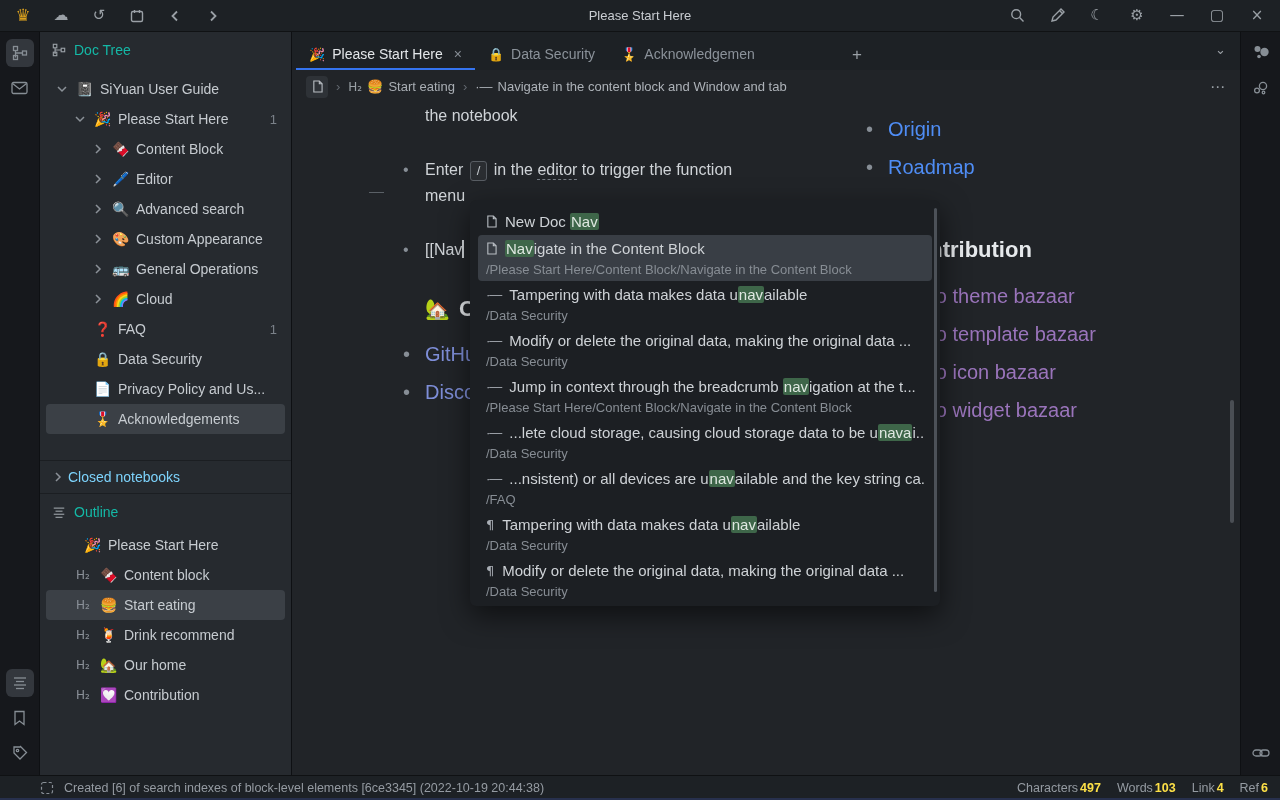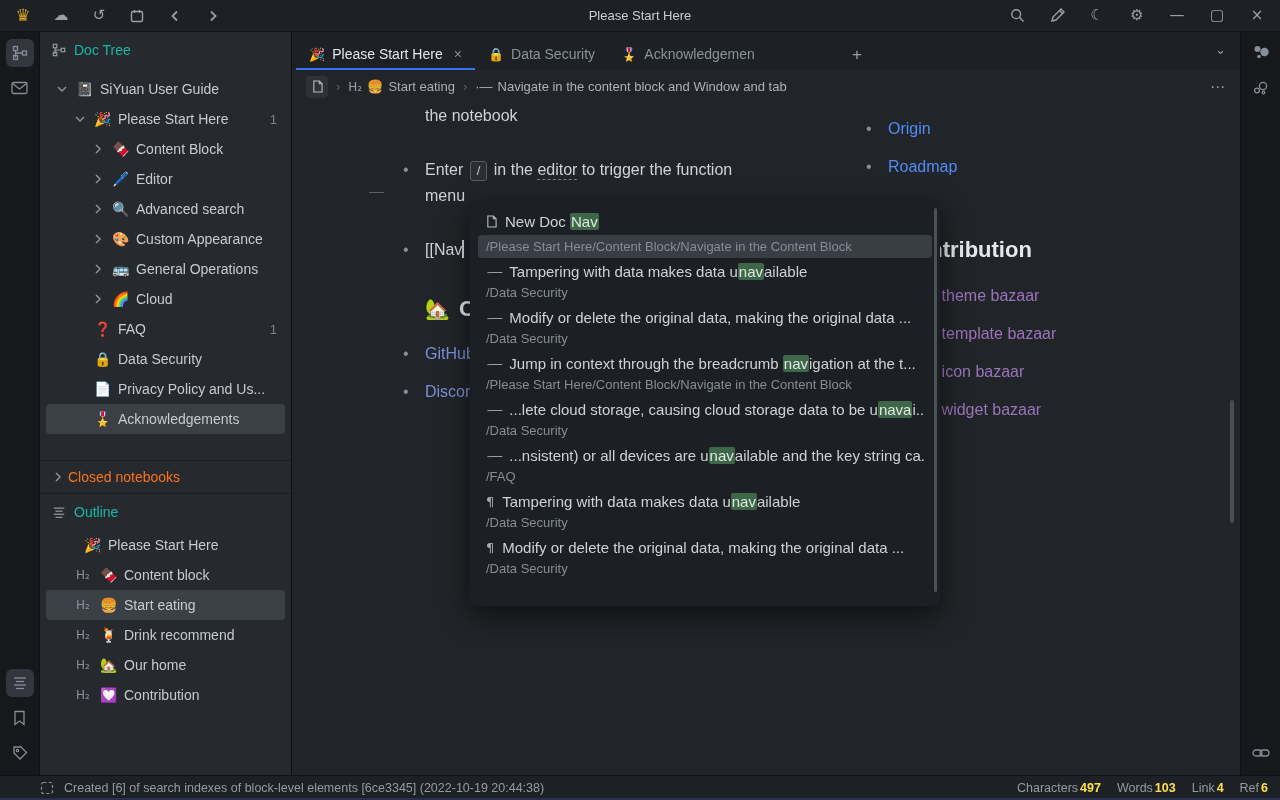--- a/index.html
+++ b/index.html
@@ -41,21 +41,21 @@
   .tree-row.selected, .outline-row.selected { background:#3b4046; }
   .tree-row.lv0 { padding-left:12px; } .tree-row.lv1 { padding-left:30px; } .tree-row.lv2 { padding-left:48px; }
   .arrow { width:18px; display:inline-flex; align-items:center; color:#8b9198; flex:0 0 18px; }
   .arrow svg { stroke:#8b9198; fill:none; stroke-width:1.5; transition:none; }
   .open .arrow svg { transform:rotate(90deg); }
   .emoji { width:24px; flex:0 0 24px; font-size:14px; text-align:left; }
   .count { margin-left:auto; color:#7b8189; font-size:13px; }
   .spacer26 { height:26px; }
   .divider { height:1px; background:#1b1e22; }
   .closed-row { height:32px; display:flex; align-items:center; gap:6px; padding-left:14px;
-    color:#f97316; font-size:14px; }
+    color:#7dd3fc; font-size:14px; }
   .closed-row svg { stroke:#8b9198; fill:none; stroke-width:1.5; }
   .outline-row.lv0 { padding-left:14px; } .outline-row.lv1 { padding-left:30px; }
   .hmark { width:24px; flex:0 0 24px; color:#8b9199; font-size:12px; font-family:"DejaVu Sans",sans-serif; }
 
   
   .main { position:absolute; left:292px; top:32px; right:40px; bottom:25px; background:#212428; }
   .tabbar { position:absolute; left:0; top:0; right:0; height:38px; background:#1d2125;
     display:flex; align-items:flex-end; padding-left:4px; }
   .tab { height:30px; display:flex; align-items:center; gap:7px; padding:0 13px;
     font-size:14px; color:#8b929a; border-bottom:2px solid transparent; cursor:default; }
@@ -86,21 +86,21 @@
   .kbd { display:inline-block; border:1px solid #585d63; background:#2a2d31; border-radius:3px;
     padding:0 6px; font-size:13px; line-height:18px; color:#c3c8cd; margin:0 2px; }
   .ref { border-bottom:1px dashed #767c83; padding-bottom:1px; }
   .caret { display:inline-block; width:2px; height:18px; background:#d6dade; vertical-align:-3px;
     animation:blink 1.1s steps(1) infinite; }
   @keyframes blink { 50% { opacity:0; } }
   .drag-handle { position:absolute; left:-56px; top:79px; color:#5a6066; font-size:15px; }
   .h2head { margin-top:33px; font-size:22px; font-weight:bold; color:#e6e9ec; white-space:nowrap; }
   .h2head .he { font-size:20px; margin-right:9px; }
   .linklist { list-style:none; margin-top:19px; }
-  .linklist li { position:relative; line-height:26px; margin-top:12px; font-size:16px; white-space:nowrap; }
+  .linklist li { position:relative; line-height:26px; margin-top:12px; font-size:20px; white-space:nowrap; }
   .linklist li::before { content:"•"; position:absolute; left:-22px; color:#878e96; }
   .link-blue { color:#4f8df5; } .link-soft { color:#7e8ed8; } .link-purple { color:#9a74bb; }
   .col-right .first-list { margin-top:13px; }
   .col-right .h2head { margin-top:57px; margin-left:-22px; }
   .col-right .bazaar { margin-left:10px; margin-top:20px; }
   .editor-scrollthumb { position:absolute; right:6px; top:297px; width:4px; height:123px;
     background:#4a4e54; border-radius:2px; }
 
   
   .popup { position:absolute; left:470px; top:200px; width:470px; height:406px; z-index:50;
@@ -537,20 +537,30 @@
               <path d="M8 1v3h3"></path>
             </svg>
           </span>
 
           <span class="pt-text"><span>New Doc </span><span class="hl">Nav</span><span></span></span>
         </div>
 
       </div>
 
       <div class="popup-item selected icon-doc">
+        <div class="popup-title">
+          <span class="pi pi-doc">
+            <svg width="11" height="13" viewBox="0 0 12 14">
+              <path d="M2 1h6l3 3v9H2z"></path>
+              <path d="M8 1v3h3"></path>
+            </svg>
+          </span>
+
+          <span class="pt-text"><span></span><span class="hl">Nav</span><span>igate in the Content Block</span></span>
+        </div>
         <div class="popup-path">/Please Start Here/Content Block/Navigate in the Content Block</div>
       </div>
 
       <div class="popup-item icon-list">
         <div class="popup-title">
 
           <span class="pi pi-list">·—</span>
 
           <span class="pt-text"><span>Tampering with data makes data u</span><span class="hl">nav</span><span>ailable</span></span>
         </div>

